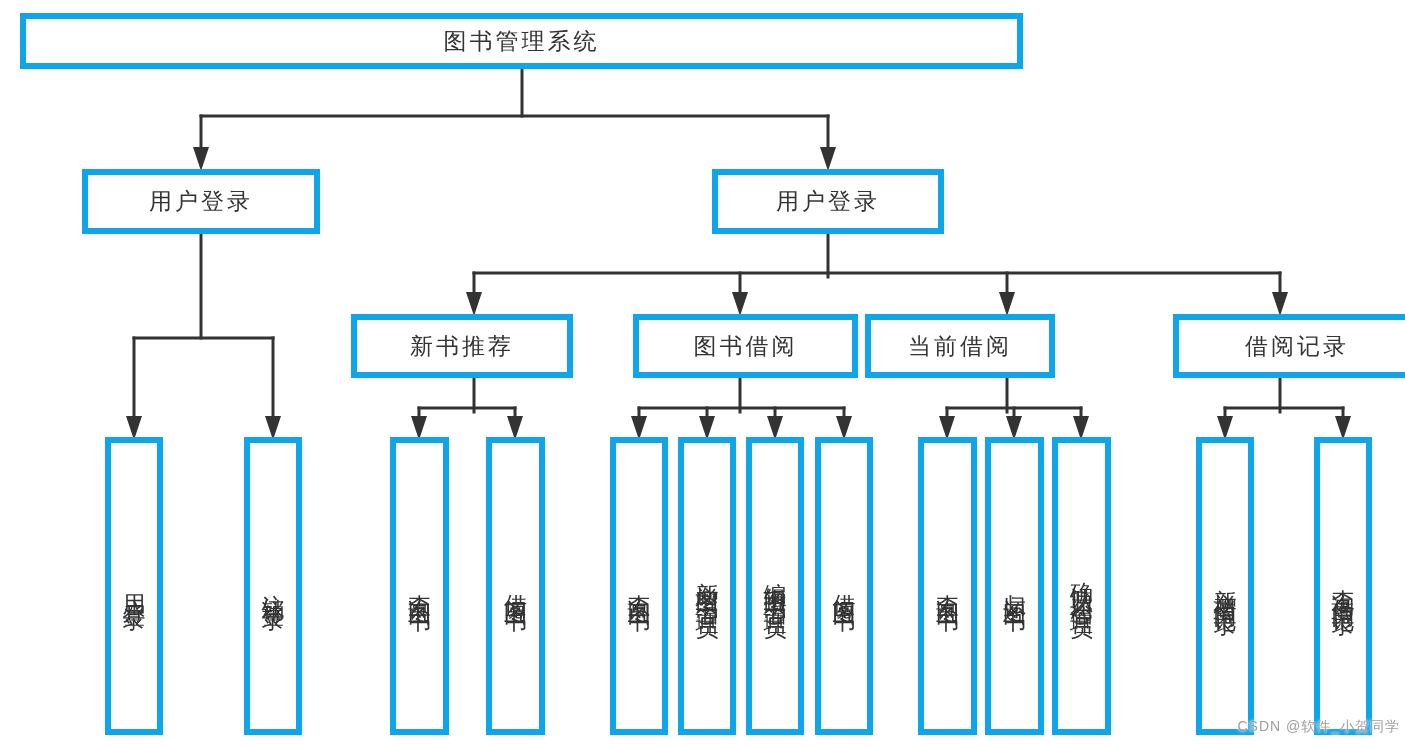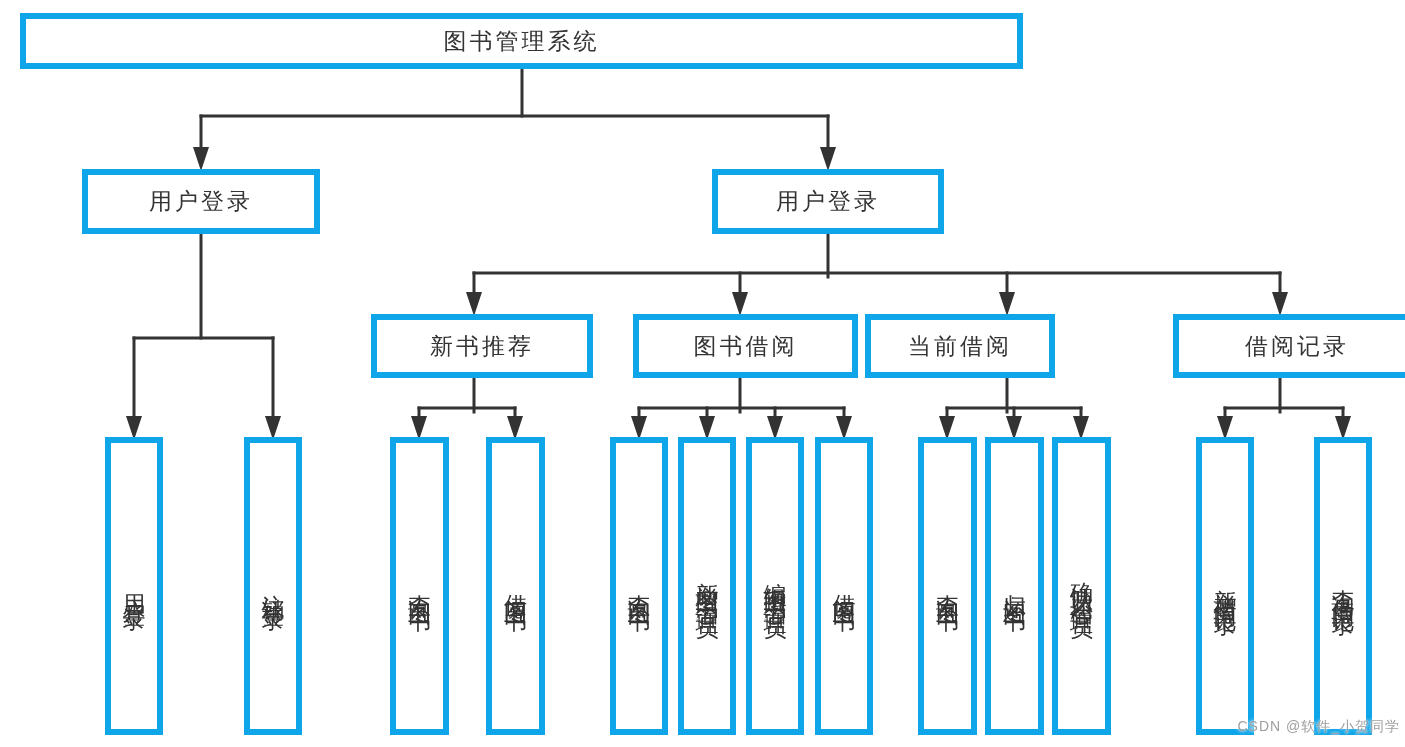--- a/index.html
+++ b/index.html
@@ -111,21 +111,21 @@
       <path class="arrow" d="M1217 416 L1233 416 L1225 440 Z"></path>
       <path class="arrow" d="M1335 416 L1351 416 L1343 440 Z"></path>
     </g>
   </svg>
 
   <div class="node h" style="left:20px;top:13px;width:1003px;height:56px">图书管理系统</div>
 
   <div class="node h" style="left:82px;top:169px;width:238px;height:65px">用户登录</div>
   <div class="node h" style="left:712px;top:169px;width:232px;height:65px">用户登录</div>
 
-  <div class="node h" style="left:371px;top:314px;width:222px;height:64px">新书推荐</div>
+  <div class="node h" style="left:351px;top:314px;width:222px;height:64px">新书推荐</div>
   <div class="node h" style="left:633px;top:314px;width:225px;height:64px">图书借阅</div>
   <div class="node h" style="left:865px;top:314px;width:190px;height:64px">当前借阅</div>
   <div class="node h" style="left:1173px;top:314px;width:248px;height:64px">借阅记录</div>
 
   <div class="node v" style="left:105px;top:437px;width:58px;height:298px">用户登录</div>
   <div class="node v" style="left:244px;top:437px;width:58px;height:298px">注销登录</div>
 
   <div class="node v" style="left:390px;top:437px;width:59px;height:298px">查询图书</div>
   <div class="node v" style="left:486px;top:437px;width:59px;height:298px">借阅图书</div>
 

